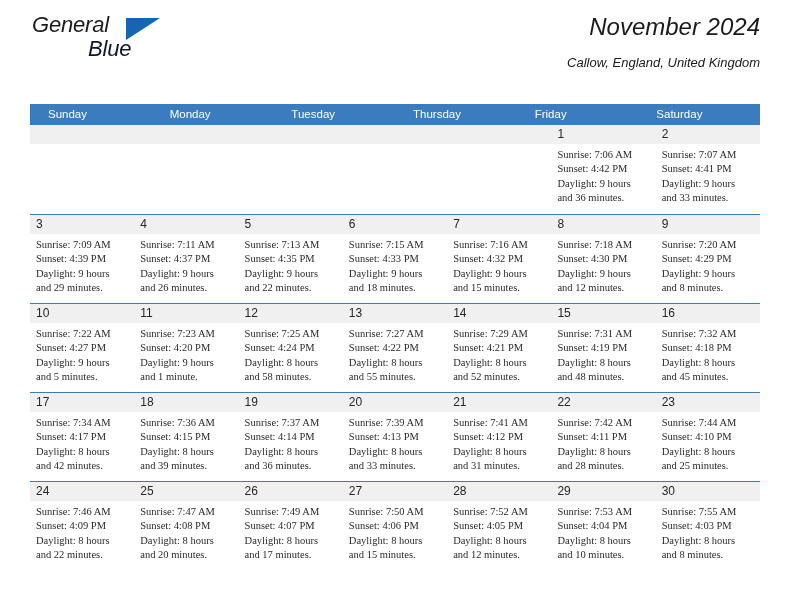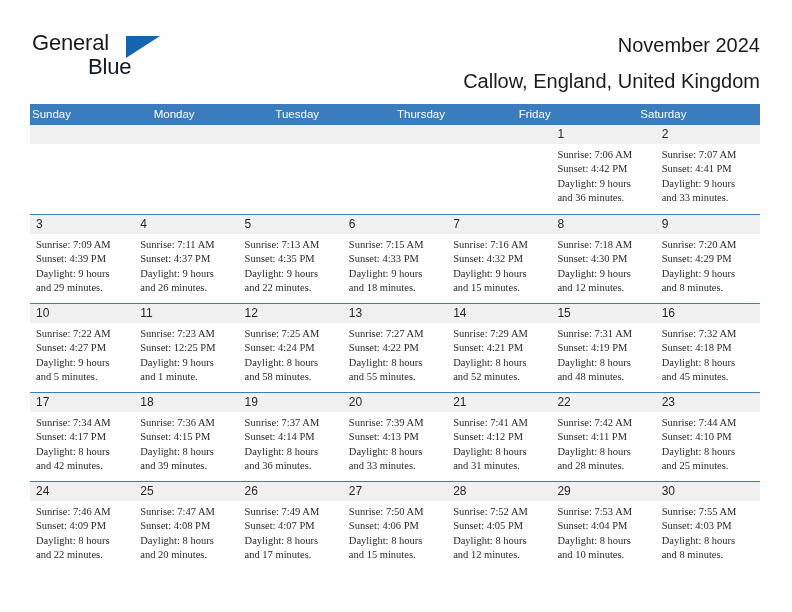--- a/index.html
+++ b/index.html
@@ -18,23 +18,24 @@
     position: relative;
     width: 792px;
     height: 612px;
     box-sizing: border-box;
   }
 
   
   .header {
     position: absolute;
     left: 30px;
-    top: 28px;
+    top: 10px;
     right: 32px;
     height: 68px;
+    font-style: italic;
   }
   .brand {
     position: absolute;
     left: 0;
     top: 0;
     width: 150px;
     height: 58px;
   }
   .brand-general {
     position: absolute;
@@ -63,29 +64,29 @@
     letter-spacing: -0.2px;
   }
 
   .titles {
     position: absolute;
     right: 0;
     top: 0;
     text-align: right;
   }
   .cal-title {
-    font-size: 20px;
+    font-size: 24px;
     font-weight: normal;
     color: #1b1b1b;
     line-height: 34px;
     white-space: nowrap;
   }
   .cal-subtitle {
     margin-top: 10px;
-    font-size: 20px;
+    font-size: 13px;
     color: #1b1b1b;
     line-height: 18px;
     white-space: nowrap;
   }
 
   
   .calendar {
     position: absolute;
     left: 30px;
     top: 104px;
@@ -94,21 +95,21 @@
   .weekhead {
     display: flex;
     background: #3a7cbe;
     height: 21px;
   }
   .weekhead .wh-cell {
     flex: 1 1 0;
     color: #ffffff;
     font-size: 11.5px;
     line-height: 21px;
-    padding-left: 2px;
+    padding-left: 18px;
     box-sizing: border-box;
     white-space: nowrap;
     overflow: hidden;
   }
 
   .week {
     display: flex;
     border-top: 1.2px solid #3a7cbe;
     height: 89px;
     box-sizing: border-box;
@@ -285,21 +286,21 @@
               <div class="dayline">Sunrise: 7:22 AM</div>
               <div class="dayline">Sunset: 4:27 PM</div>
               <div class="dayline">Daylight: 9 hours</div>
               <div class="dayline">and 5 minutes.</div>
             </div>
           </div>
           <div class="daycell">
             <div class="daynum-band">11</div>
             <div class="daylines">
               <div class="dayline">Sunrise: 7:23 AM</div>
-              <div class="dayline">Sunset: 12:25 PM</div>
+              <div class="dayline">Sunset: 4:20 PM</div>
               <div class="dayline">Daylight: 9 hours</div>
               <div class="dayline">and 1 minute.</div>
             </div>
           </div>
           <div class="daycell">
             <div class="daynum-band">12</div>
             <div class="daylines">
               <div class="dayline">Sunrise: 7:25 AM</div>
               <div class="dayline">Sunset: 4:24 PM</div>
               <div class="dayline">Daylight: 8 hours</div>

